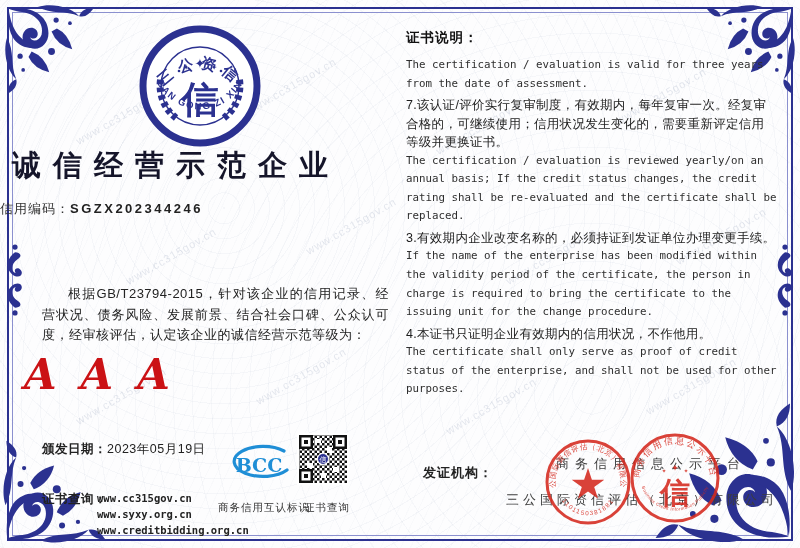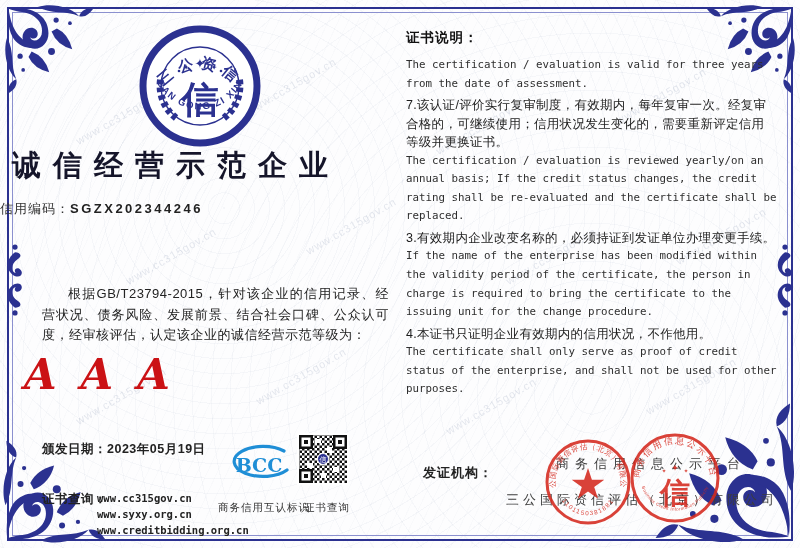--- a/index.html
+++ b/index.html
@@ -38,21 +38,21 @@
   .credit-line b { font-weight:600; letter-spacing:2.5px; color:#222; }
   .company { top:219px; font-size:21.5px; font-weight:bold; letter-spacing:2px; color:#d01d1e; }
   .uscc { top:257px; font-size:12.5px; color:#3a3a3a; letter-spacing:0.5px; }
   .uscc b { font-weight:600; letter-spacing:2px; }
   .para { left:42px; top:284px; width:347px; font-size:13px; line-height:1.58; color:#222;
           text-align:justify; text-indent:2em; letter-spacing:0.5px; }
   .grade { top:350px; font-family:"DejaVu Serif","Liberation Serif",serif; font-weight:bold;
            font-size:42px; letter-spacing:24px; text-indent:24px; color:#cb1215;font-style:italic; }
 
   .kv { left:42px; font-size:12.5px; font-weight:600; color:#222; letter-spacing:0.5px; }
-  .kv .v { font-weight:700; color:#222; }
+  .kv .v { font-weight:400; color:#222; }
   .row-issue { top:441px; } .row-valid { top:466px; } .row-query { top:491px; }
   .urls { left:97px; top:490px; font-family:"DejaVu Sans Mono","Liberation Mono",monospace;
           font-size:10.5px; font-weight:bold; color:#222; line-height:16px; }
   .bcc { left:227px; top:444px; width:64px; height:42px; }
   .cap { font-size:10.5px; color:#333; letter-spacing:1px; }
   .cap-bcc { left:218px; top:501px; }
   .cap-qr { left:304px; top:501px; }
   .qr { left:297px; top:433px; width:52px; height:52px; }
 
   .instr-head { left:406px; top:29px; font-size:13.5px; font-weight:600; color:#111; letter-spacing:1px; }

